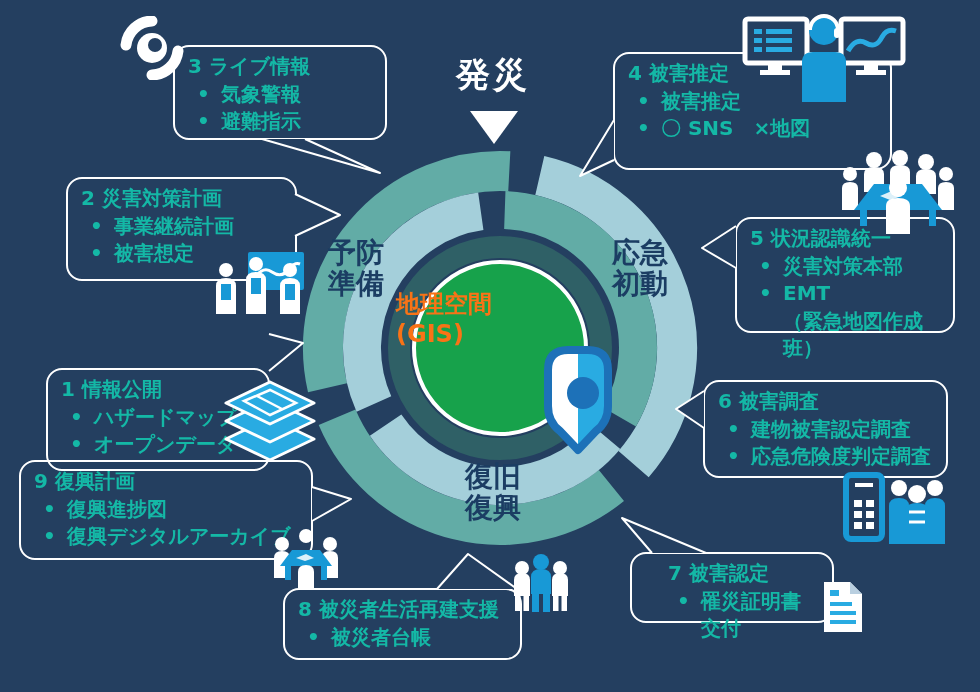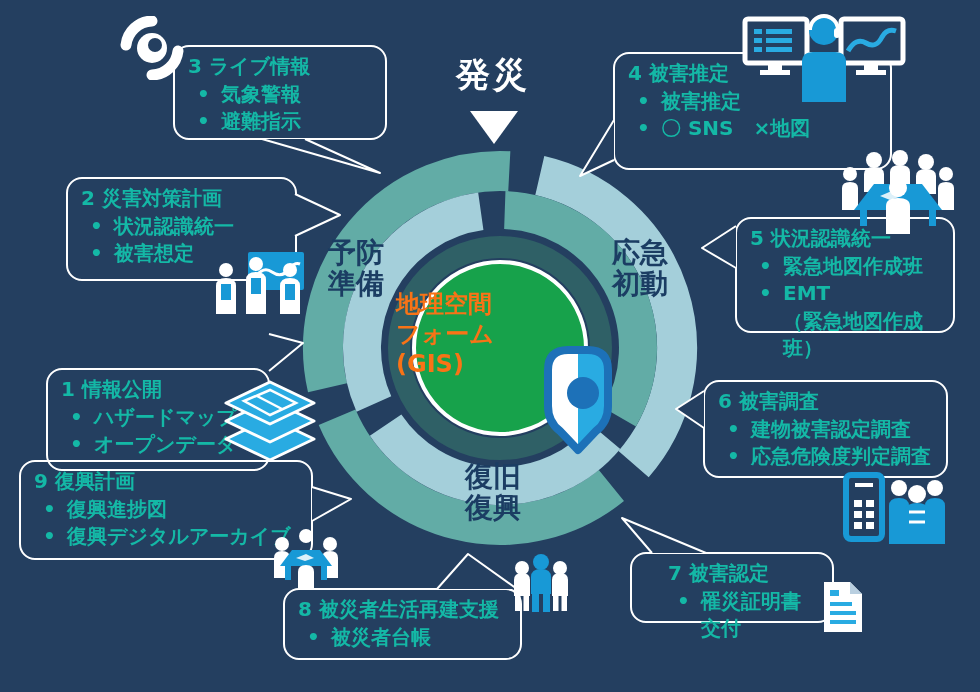--- a/index.html
+++ b/index.html
@@ -103,45 +103,44 @@
     <div>応急</div>
     <div>初動</div>
   </div>
   <div id="phase-recovery" class="abs phase">
     <div>復旧</div>
     <div>復興</div>
   </div>
 
   <div id="center-text" class="abs">
     <div>地理空間</div>
-    <div>フォーム</div>
     <div>(GIS)</div>
   </div>
 
   <div id="c3" class="callout">
     <div class="title">3 ライブ情報</div>
     <div class="b">気象警報</div>
     <div class="b">避難指示</div>
   </div>
 
   <div id="c4" class="callout">
     <div class="title">4 被害推定</div>
     <div class="b">被害推定</div>
     <div class="b">〇 SNS　×地図</div>
   </div>
 
   <div id="c2" class="callout">
     <div class="title">2 災害対策計画</div>
-    <div class="b">状況認識統一</div>
+    <div class="b">事業継続計画</div>
     <div class="b">被害想定</div>
   </div>
 
   <div id="c5" class="callout">
     <div class="title">5 状況認識統一</div>
-    <div class="b">緊急地図作成班</div>
+    <div class="b">災害対策本部</div>
     <div class="b">EMT</div>
     <div class="b no-dot">（緊急地図作成班）</div>
   </div>
 
   <div id="c1" class="callout">
     <div class="title">1 情報公開</div>
     <div class="b">ハザードマップ</div>
     <div class="b">オープンデータ</div>
   </div>
 

